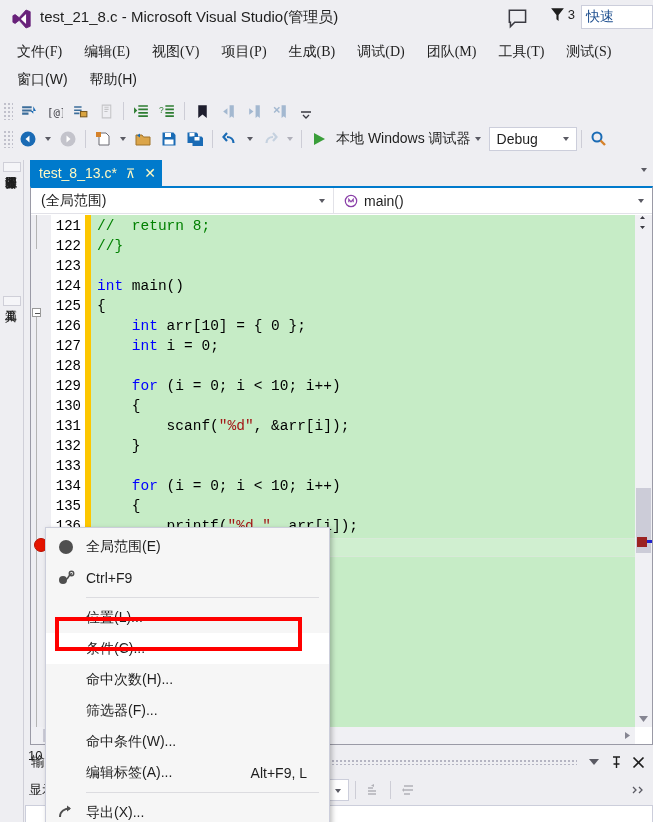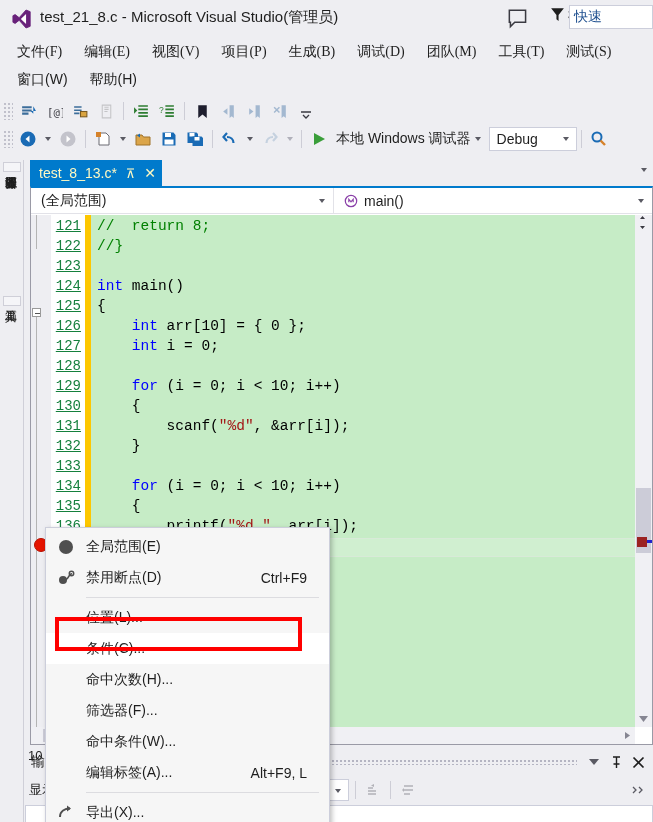--- a/index.html
+++ b/index.html
@@ -23,21 +23,21 @@
   }
   .title-text {
     position: absolute; left: 40px; top: 8px;
     font-size: 15px; color: #1e1e1e; white-space: nowrap;
   }
   .feedback-icon { width: 26px; height: 26px; position: absolute; right: 122px; top: 6px; }
   .notif-wrap { position: absolute; right: 78px; top: 6px; display: flex; align-items: center; }
   .notif-flag { width: 17px; height: 17px; }
   .notif-count { font-size: 13px; margin-left: 2px; color: #1e1e1e; }
   .quicklaunch {
-    position: absolute; right: 0; top: 5px; width: 84px; height: 24px;
+    position: absolute; right: 0; top: 5px; width: 72px; height: 24px;
     background: #fff; border: 1px solid #cccedb;
     font-size: 14px; color: #1e4f8f; padding: 2px 4px; overflow: hidden; white-space: nowrap;
   }
 
   
   .menubar {
     position: absolute; left: 0; top: 38px; width: 653px; height: 56px;
     font-size: 14px; color: #1e1e1e;
   }
   .menurow { position: absolute; left: 6px; display: flex; }
@@ -116,21 +116,21 @@
   .code-scroll-h { position: absolute; left: 0; right: 17px; bottom: 0; height: 17px; background: #f0f0f4; }
   .sb-arrow-up, .sb-arrow-dn { position: absolute; left: 3px; width: 11px; height: 10px; }
   .sb-thumb-v { position: absolute; left: 1px; width: 15px; background: #ccccd8; }
   .sb-thumb-h { position: absolute; top: 2px; height: 13px; background: #ccccd8; }
   .sb-arrow-right { position: absolute; right: 3px; top: 4px; }
   .marginglyph { position: absolute; left: 0; top: 0; width: 20px; bottom: 17px; background: #eeeef2; }
   .linenums { position: absolute; left: 20px; top: 0; width: 34px; bottom: 17px; }
   .changebar { position: absolute; left: 54px; top: 0; width: 6px; bottom: 17px; background: #fdc700; }
   .codetext { position: absolute; left: 60px; top: 0; right: 17px; bottom: 17px; background: #c6ecc6; }
 
-  .ln { position: absolute; right: 4px; font: 14px "Liberation Mono", monospace; color: #15803d; text-decoration: underline; }
+  .ln { position: absolute; right: 4px; font: 14px "Liberation Mono", monospace; color: #000000; }
   .cl { position: absolute; left: 6px; font: 14.5px "Liberation Mono", monospace;
     color: #000; white-space: pre; }
   .kw { color: #0000ff; }
   .cm { color: #008000; }
   .str { color: #a31515; }
 
   .fold-v { position: absolute; left: 5px; width: 1px; background: #b4b4b4; }
   .fold-box { position: absolute; left: 1px; width: 9px; height: 9px;
     border: 1px solid #9a9a9a; background: #fff; }
   .fold-box:before { content: ""; position: absolute; left: 1.5px; top: 3.5px; width: 5px; height: 1px; background: #555; }
@@ -543,21 +543,20 @@
     </div>
 
     <div class="ctx-item">
       <span class="ctx-ico">
         <svg width="17" height="16" viewBox="0 0 17 16">
             <circle cx="5" cy="10" r="4" fill="#4f4f4f"></circle>
             <path d="M8 9.5c3-1 3-6.5 6-5.5" stroke="#4f4f4f" stroke-width="1.6" fill="none"></path>
             <circle cx="13.5" cy="3.5" r="2.2" fill="none" stroke="#4f4f4f" stroke-width="1.5"></circle>
           </svg>
       </span>
-      <span class="ctx-label">禁用断点(D)</span>
       <span class="ctx-short">Ctrl+F9</span>
     </div>
 
     <div class="ctx-sep"></div>
 
     <div class="ctx-item">
       <span class="ctx-ico"></span>
       <span class="ctx-label">位置(L)...</span>
       <span class="ctx-short"></span>
     </div>

